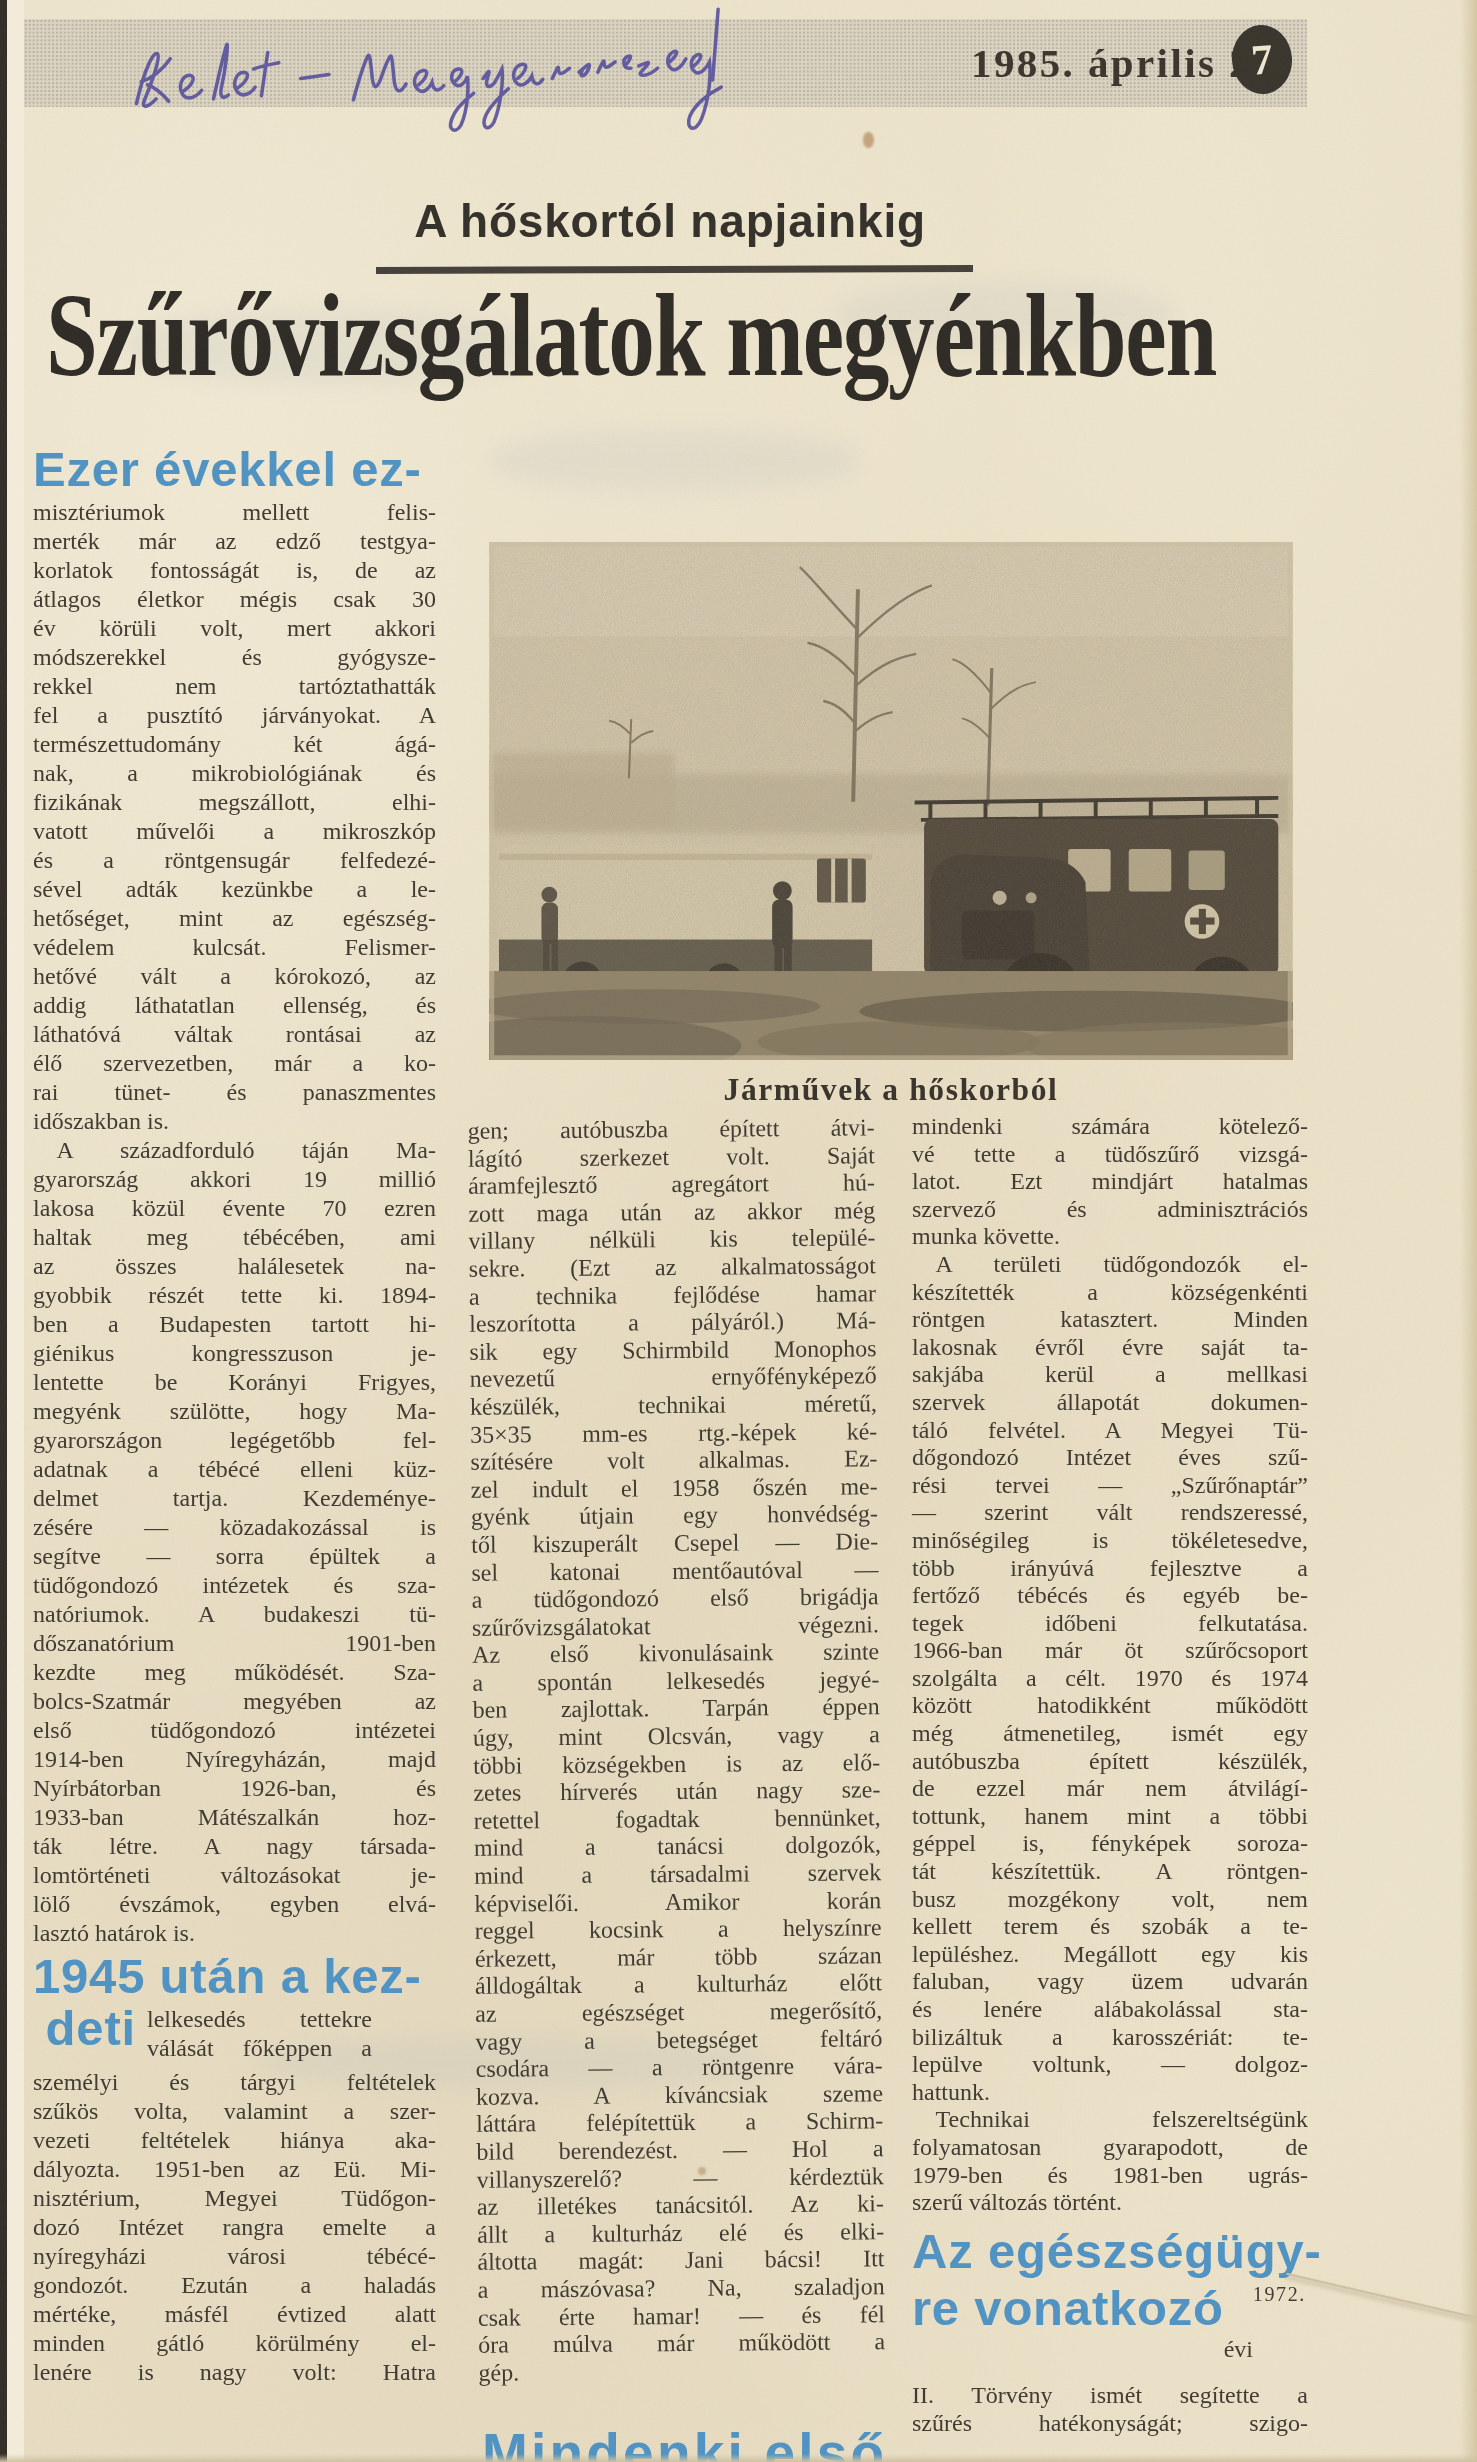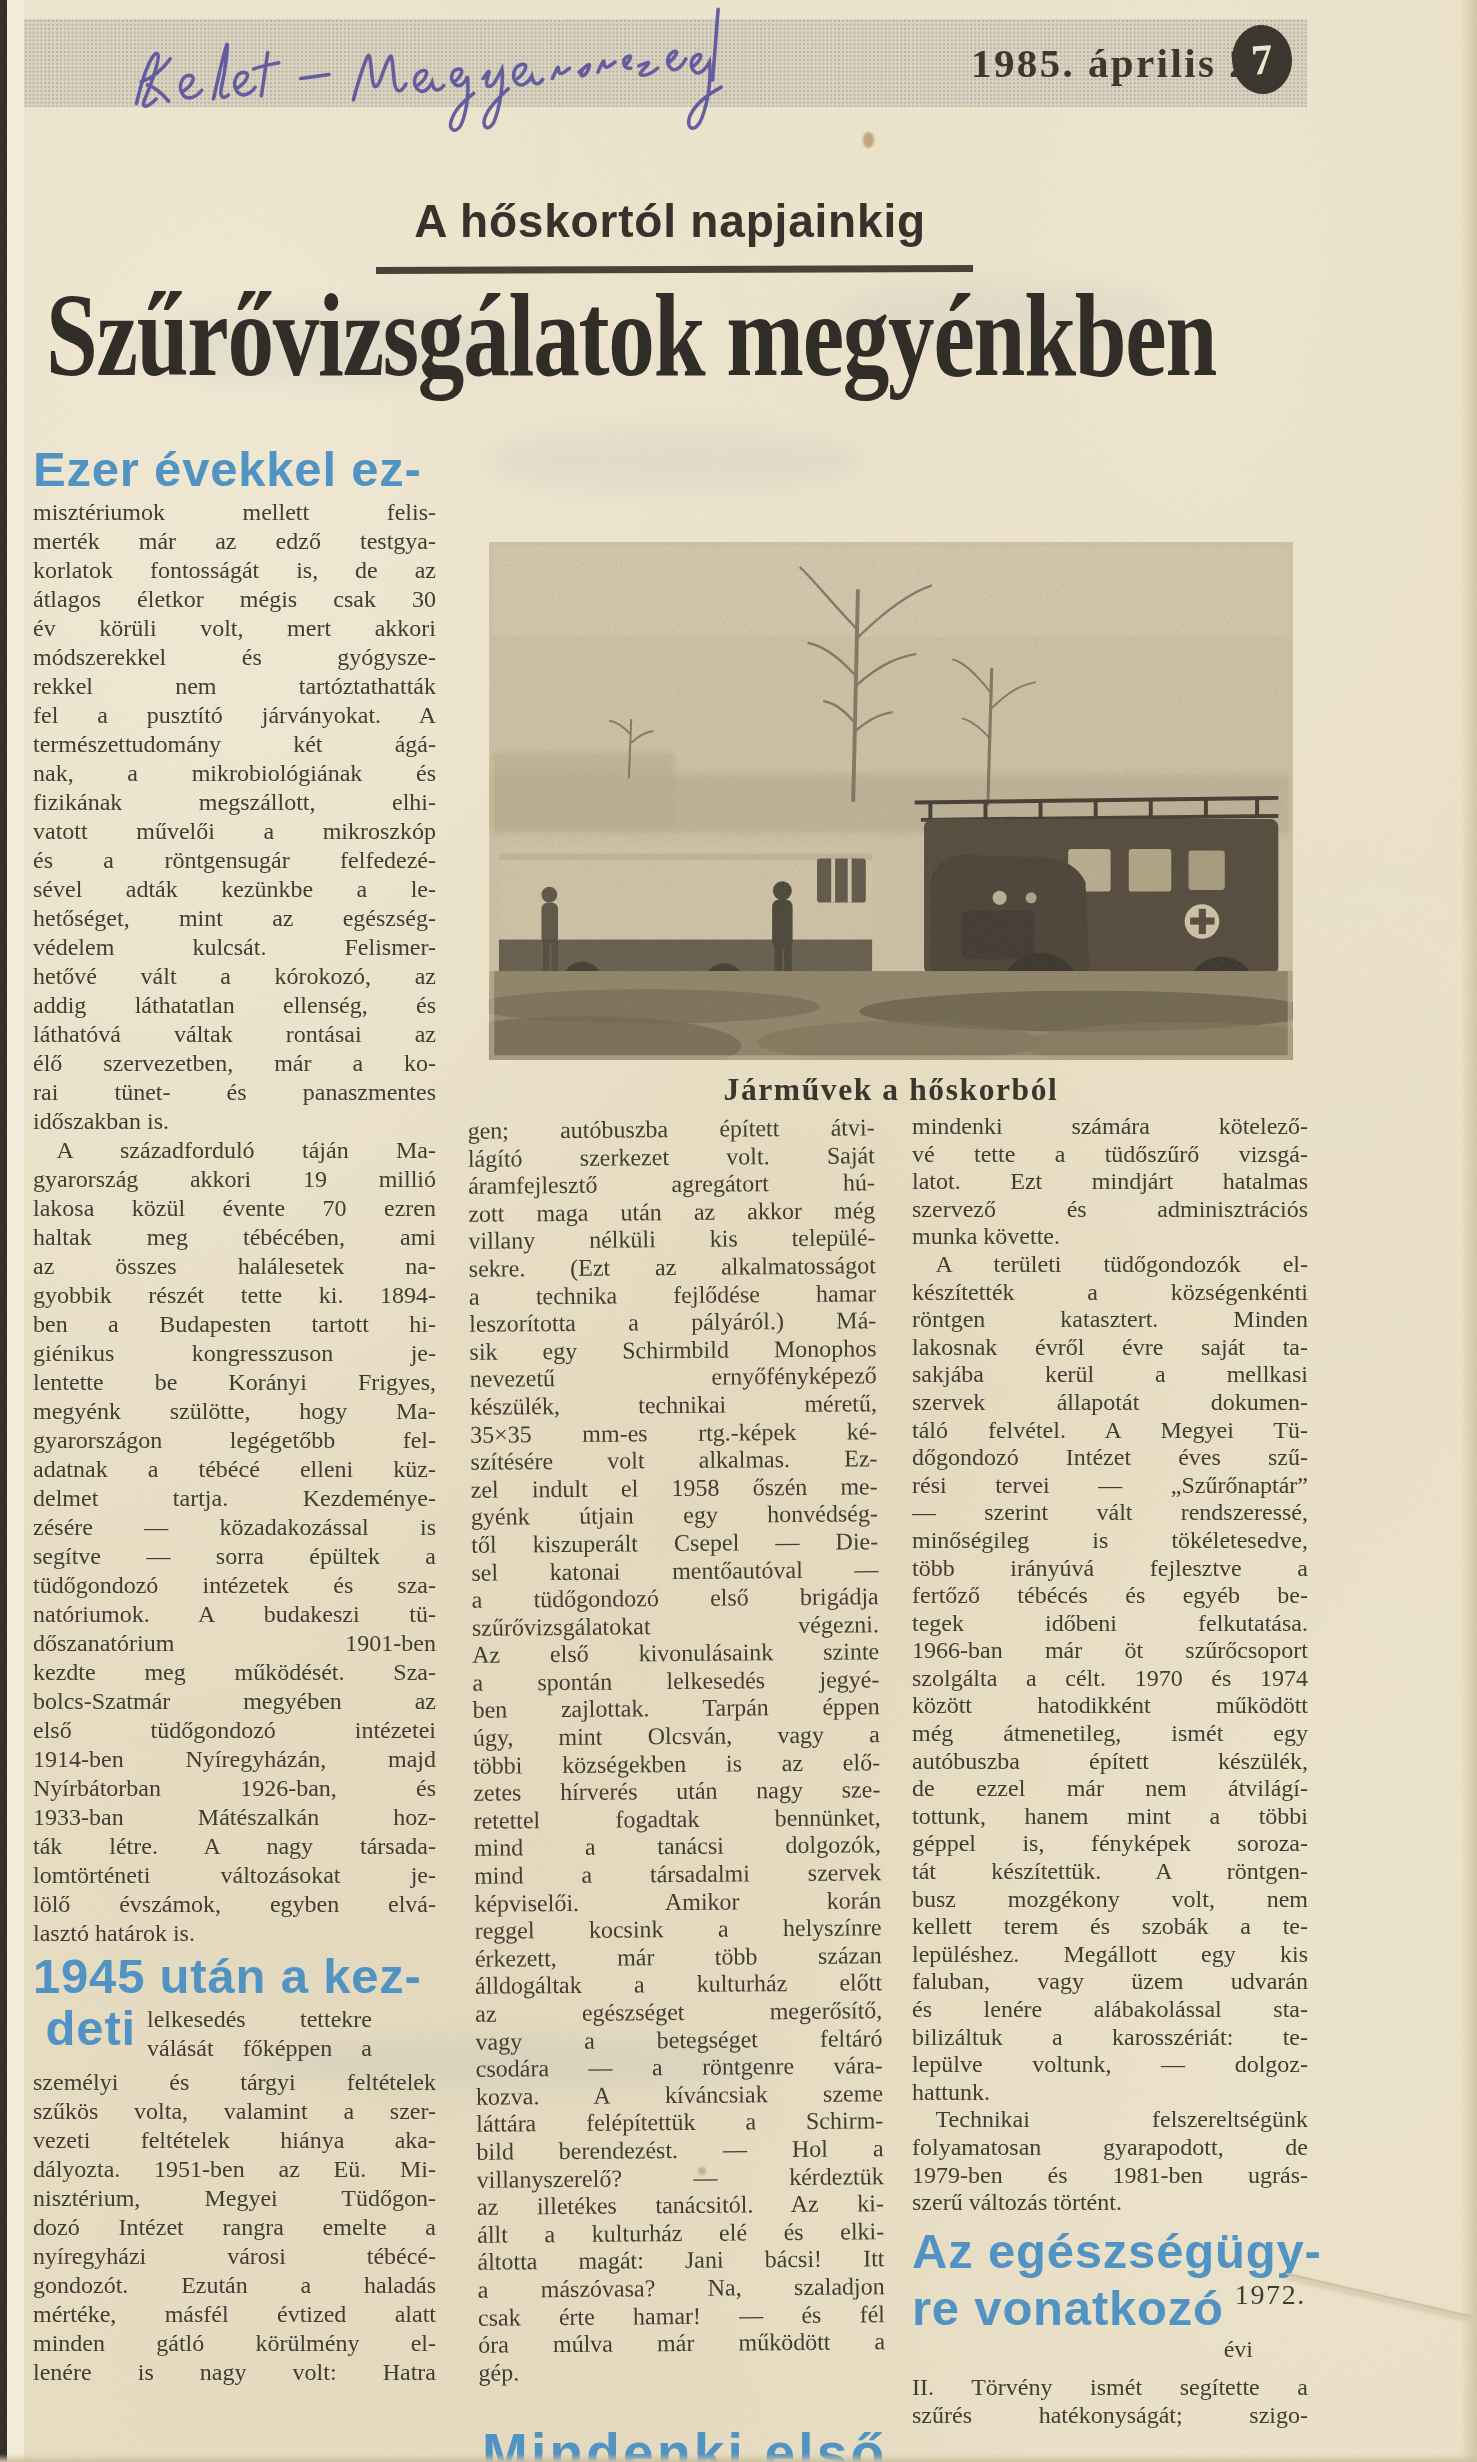--- a/index.html
+++ b/index.html
@@ -47,22 +47,22 @@
   .col-right{left:912px;top:1113px;width:396px;}
   .bluehead{font-family:"Liberation Sans",sans-serif;font-weight:bold;color:#4f93c4;
             font-size:49px;line-height:57px;letter-spacing:0.8px;white-space:nowrap;}
   .leadwrap{position:relative;height:61px;}
   .leadword{position:absolute;left:12.6px;top:-4.7px;}
   .beside{margin-left:169px;width:234px;}
   .beside2{margin-left:114px;width:225px;}
   .clipped-head{left:482px;top:2421px;font-family:"Liberation Sans",sans-serif;font-weight:bold;
                 font-size:55px;letter-spacing:3.2px;color:#4f93c4;white-space:nowrap;}
   .rc-headrow{display:flex;align-items:flex-start;height:55px;}
-  .rc-year{font-size:28px;color:#3f3a31;font-family:"Liberation Serif",serif;font-weight:normal;
-           letter-spacing:1.6px;margin-left:11px;padding-bottom:3.2px;}
+  .rc-year{font-size:20px;color:#3f3a31;font-family:"Liberation Serif",serif;font-weight:normal;
+           letter-spacing:1.6px;margin-left:29px;padding-bottom:3.2px;}
   .rc-evi{height:28px;line-height:28px;font-size:24px;text-align:right;padding-right:55px;}
   
   .photo{left:489px;top:542px;width:804px;height:518px;}
   .caption{left:489px;top:1072px;width:804px;text-align:center;font-weight:bold;font-size:31.5px;
            letter-spacing:1.6px;color:#38332b;}
   
   .ghost{background:#9fadb6;opacity:.13;filter:blur(9.5px);border-radius:45%;}
   .g1{left:126px;top:309px;width:410px;height:76px;}
   .g2{left:835px;top:281px;width:339px;height:68px;}
   .g3{left:489px;top:429px;width:370px;height:63px;}
@@ -377,21 +377,21 @@
         <div class="ln">folyamatosan gyarapodott, de</div>
         <div class="ln">1979-ben és 1981-ben ugrás-</div>
         <div class="ln flush">szerű változás történt.</div>
       </div>
     <div class="bluehead" style="margin-top:6.3px;">Az egészségügy-</div>
     <div class="rc-headrow">
       <span class="bluehead">re vonatkozó</span>
       <span class="rc-year">1972.</span>
     </div>
     <div class="rc-evi">évi</div>
-    <div style="margin-top:11px;">
+    <div style="margin-top:19px;">
         <div class="ln">II. Törvény ismét segítette a</div>
         <div class="ln">szűrés hatékonyságát; szigo-</div>
       </div>
   </div>
 
   <div class="abs stain s1"></div>
   <div class="abs stain s2"></div>
   <div class="abs tear"></div>
 
   <div class="abs edge-left-dark"></div>

